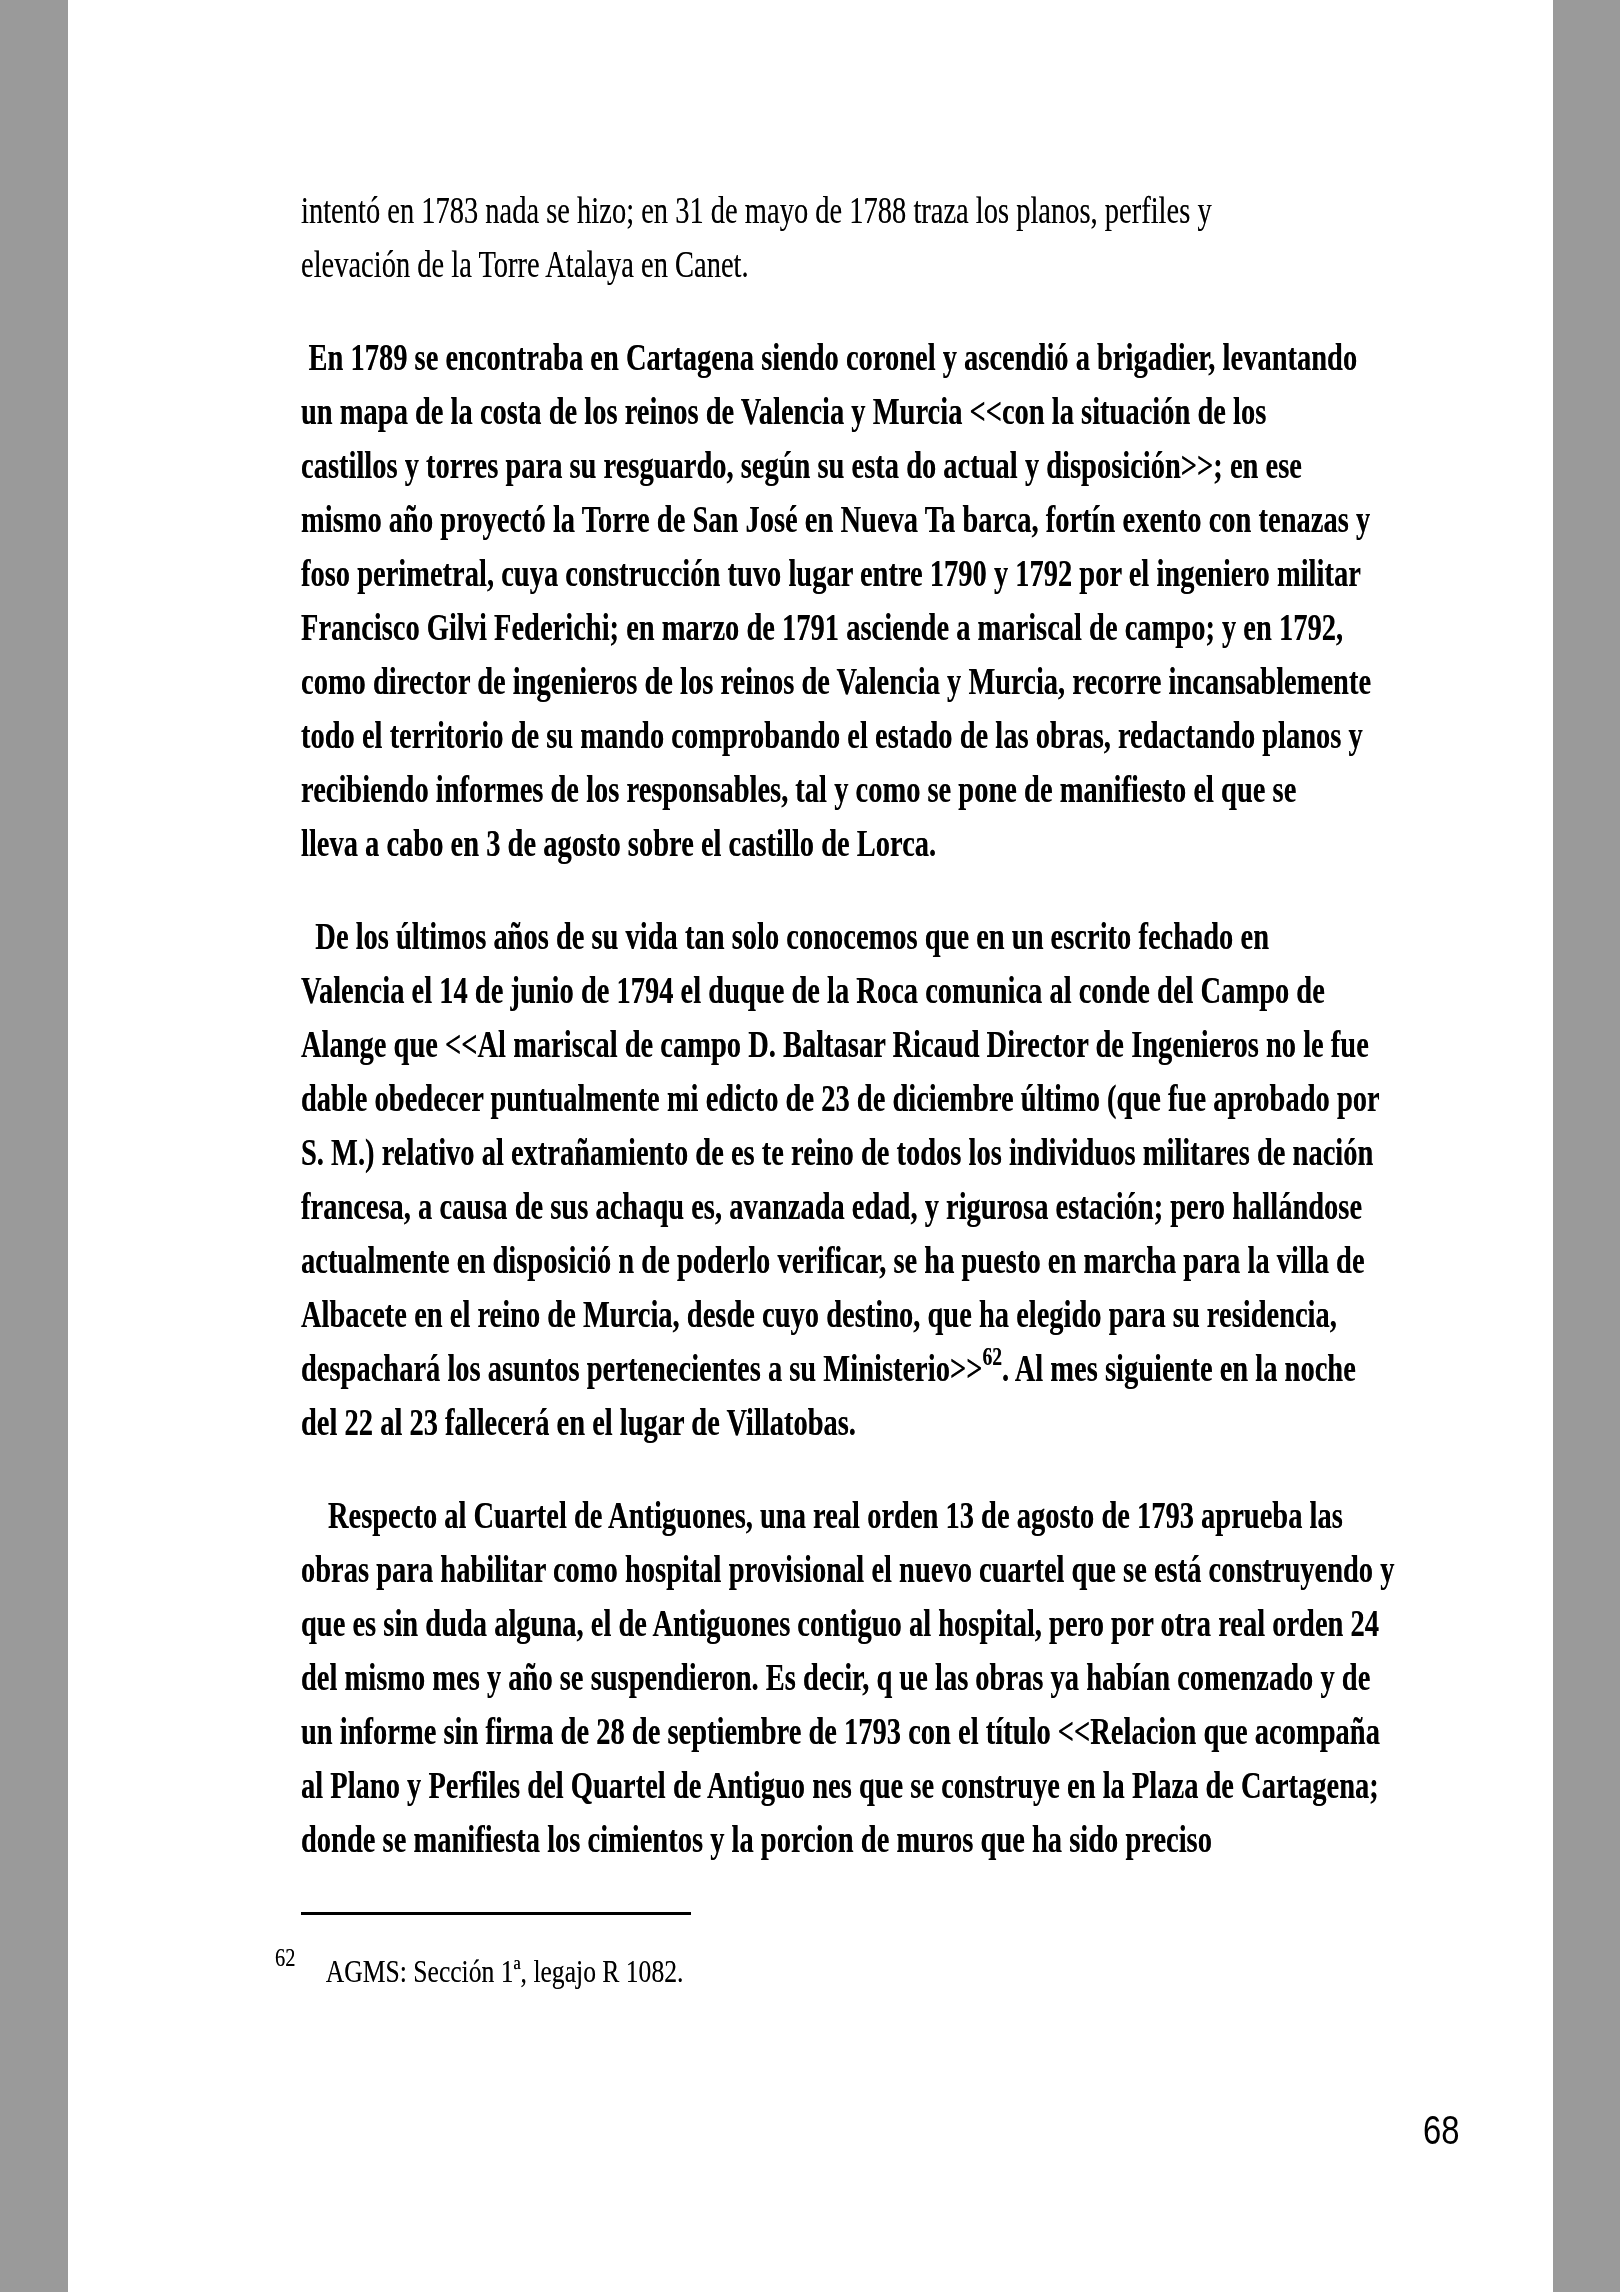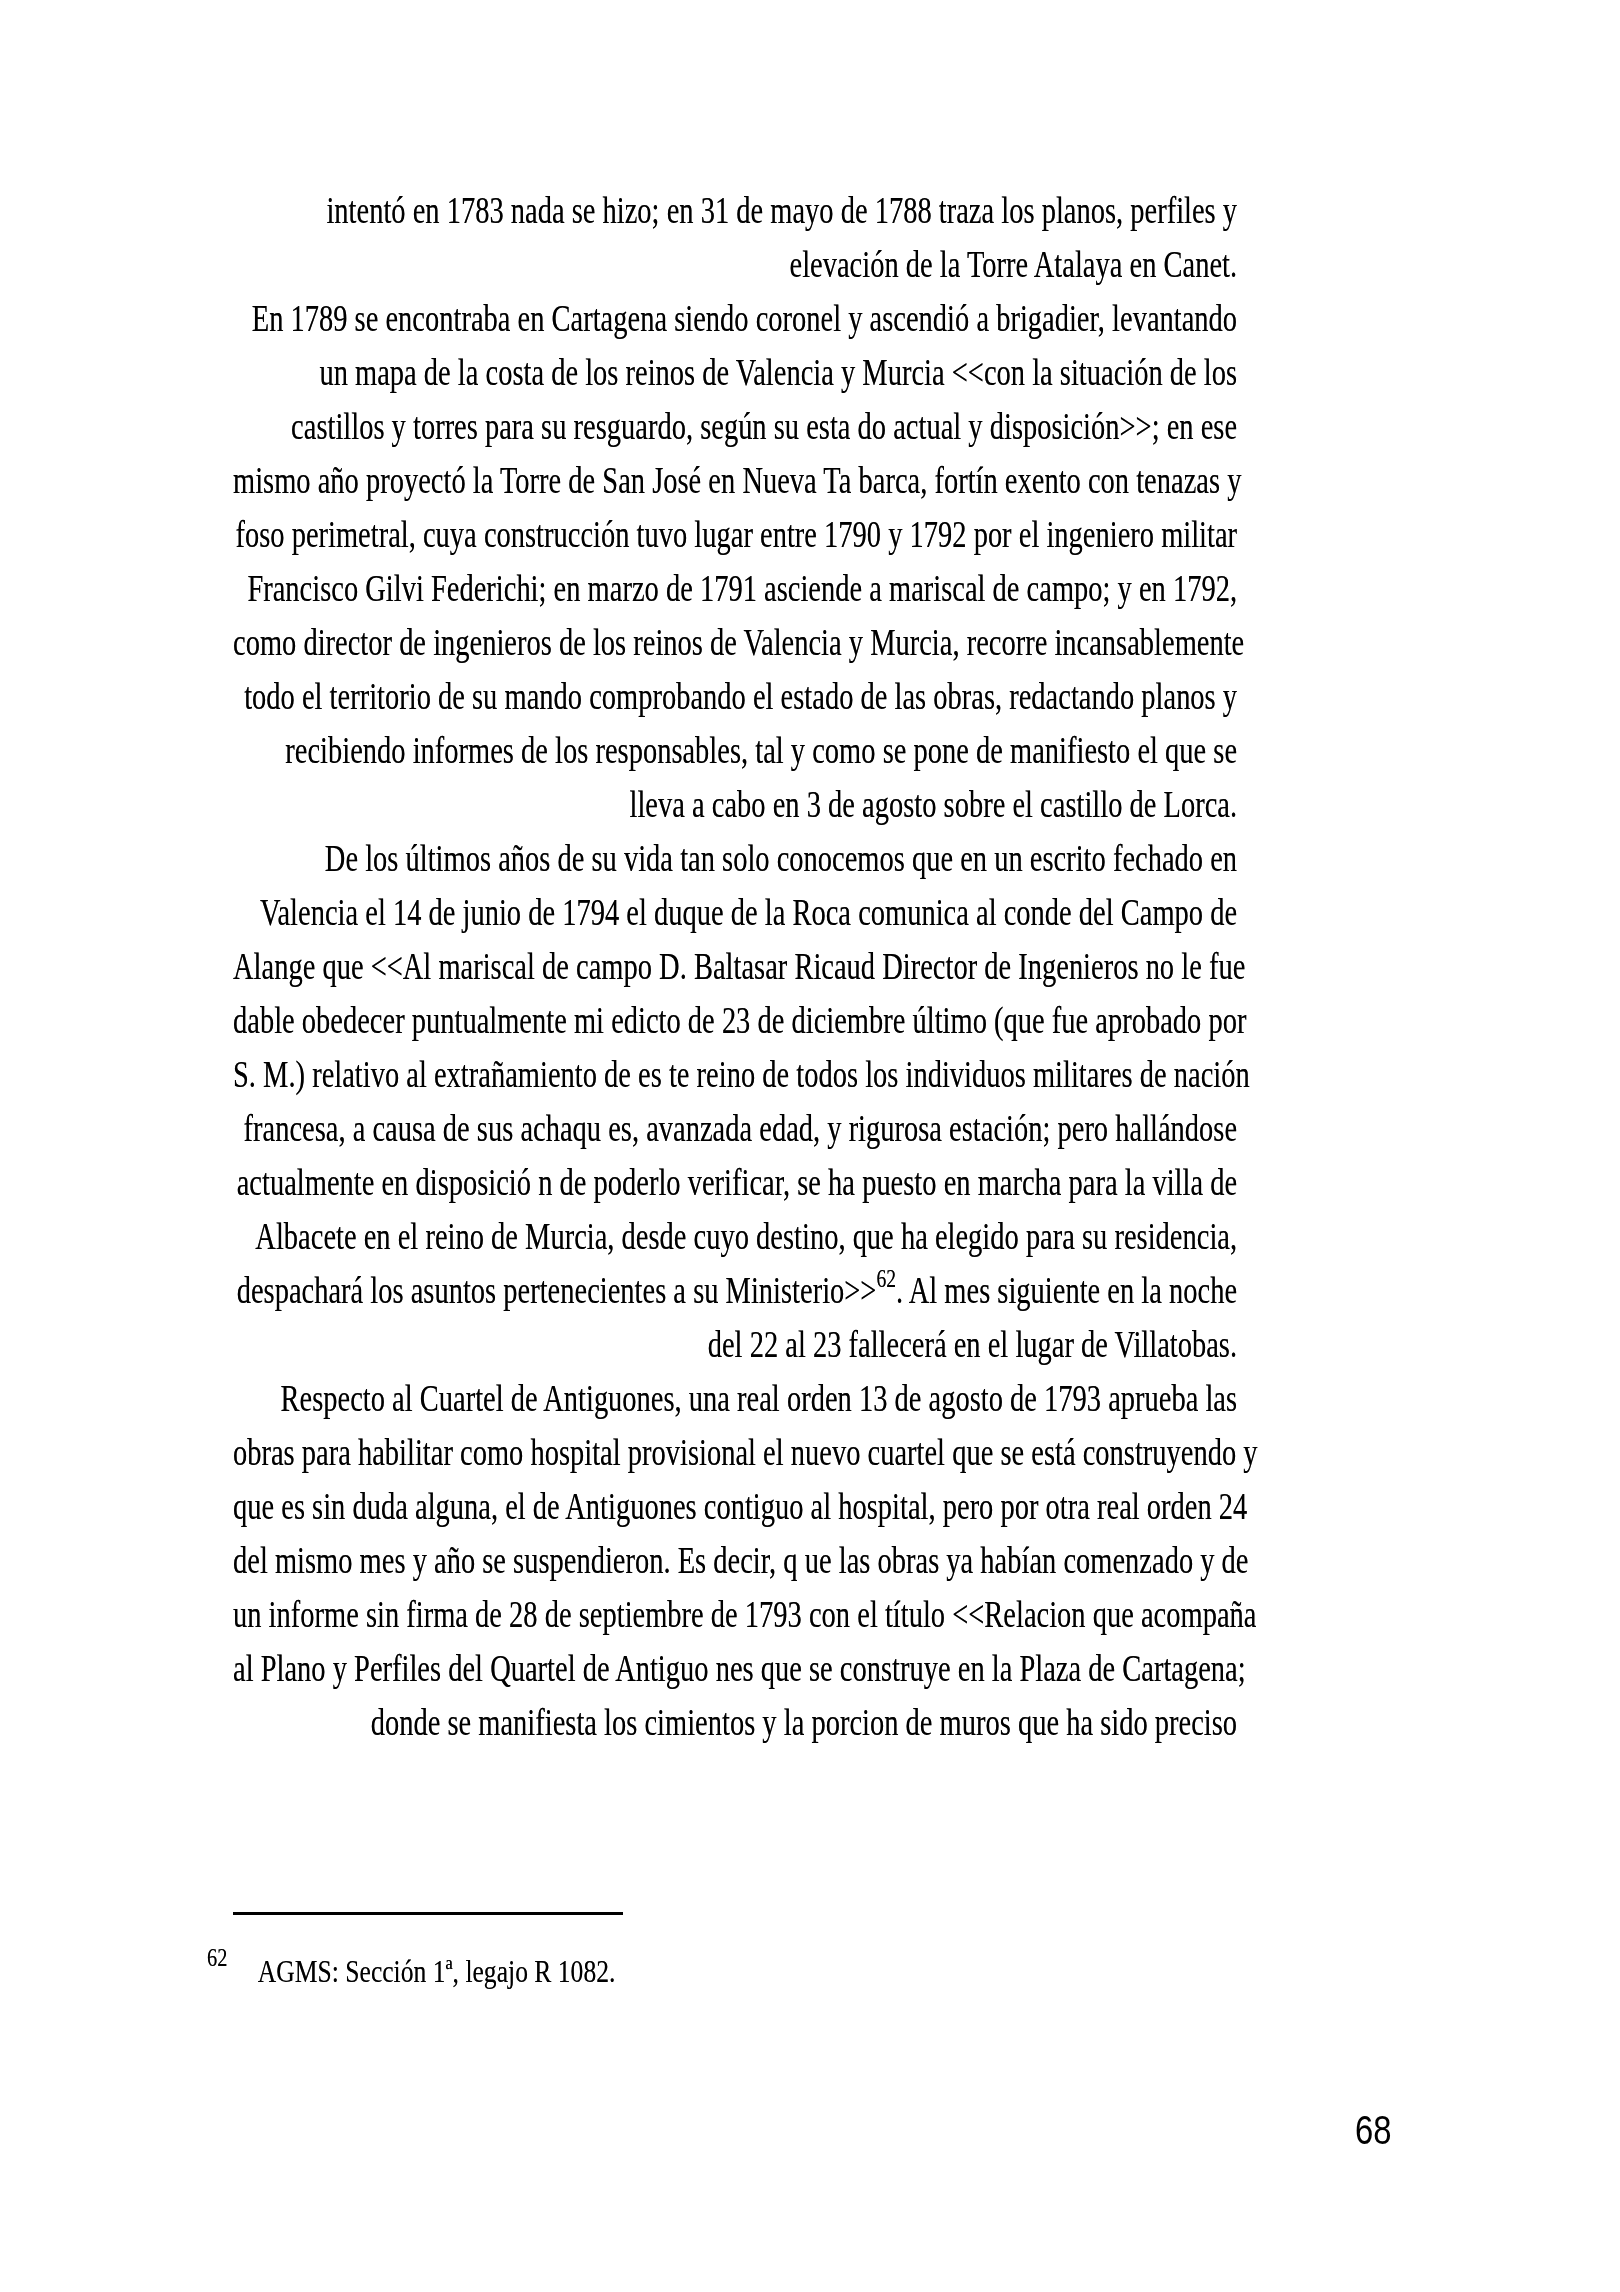--- a/index.html
+++ b/index.html
@@ -1,35 +1,34 @@
 <!DOCTYPE html>
 <html><head>
 <meta charset="utf-8">
 <style>
   html,body{margin:0;padding:0;background:#9a9a9a;}
   .sheet{
     position:relative;
-    width:1620px;height:2293px;
+    width:1485px;height:2293px;
     margin:0 auto;
     background:#ffffff;
     overflow:hidden;
     font-family:"Liberation Serif","DejaVu Serif",serif;
     color:#000;
-    text-align:right;
   }
   
   .body-text{
     position:absolute;
     left:233px;top:184px;
     width:1304px;
     font-size:37px;
     line-height:54px;
     text-shadow:0 0 0.6px rgba(0,0,0,.55);
   }
-  .para + .para{}
+  .para + .para{margin-top:39px;font-weight:bold;}
   .line{
     white-space:nowrap;
     transform:scaleX(0.77);
     transform-origin:0 0;
     height:54px;
   }
   .line-group .line:first-child{text-indent:var(--indent,0px);}
   .fnref{
     font-size:25.5px;
     line-height:0;

